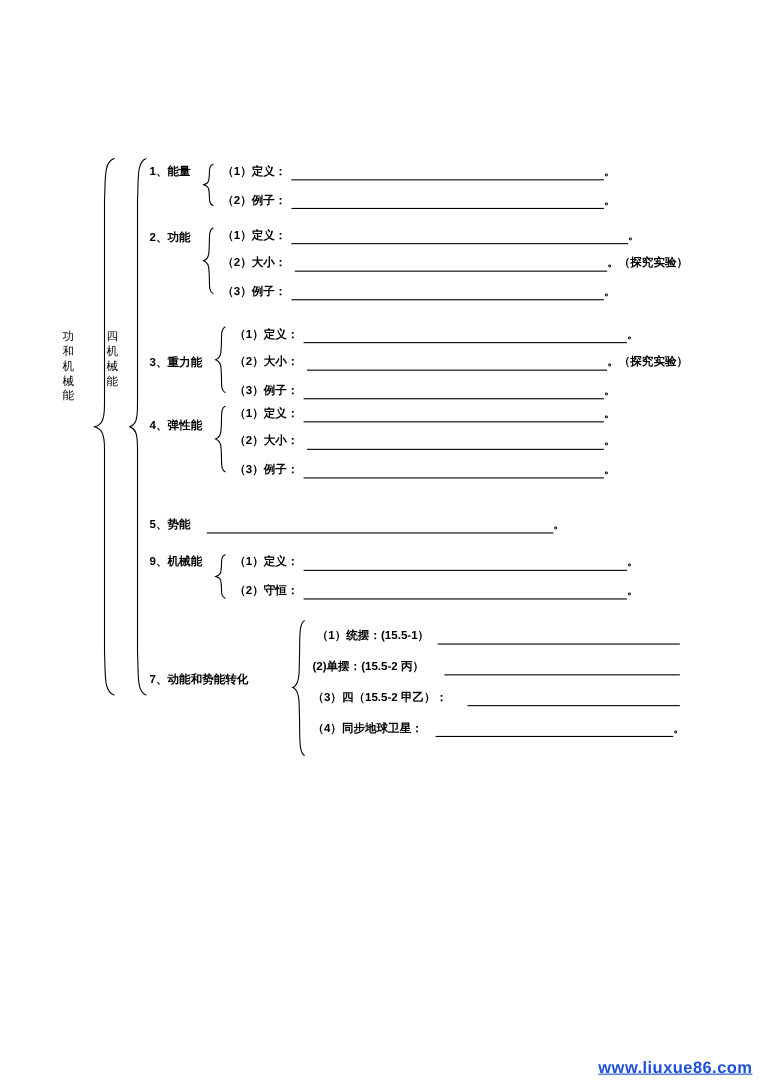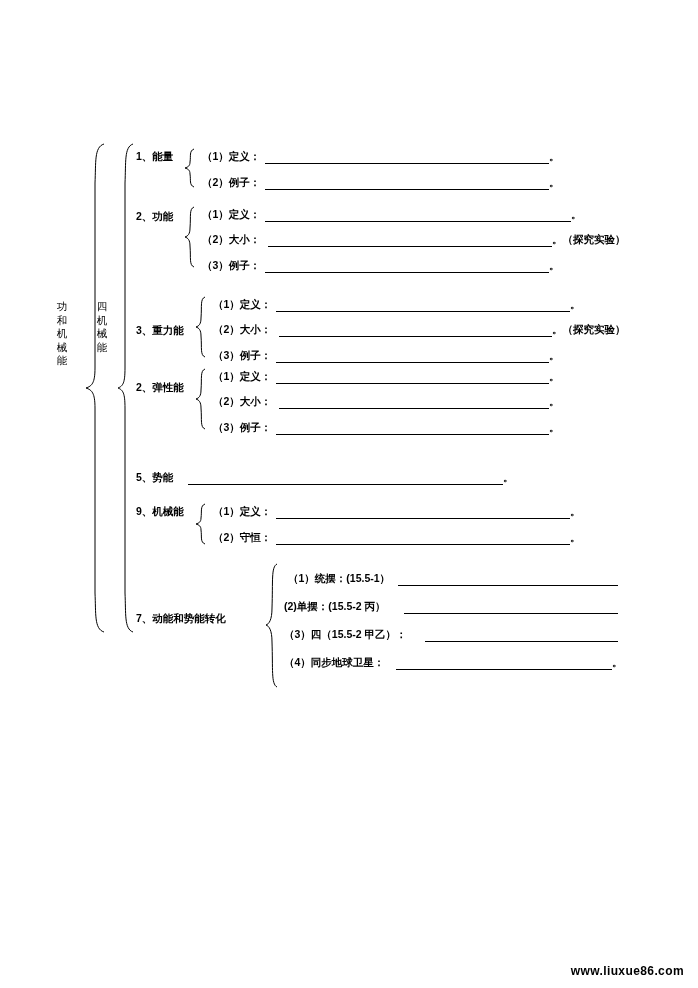--- a/index.html
+++ b/index.html
@@ -68,25 +68,26 @@
     font-family: "Liberation Sans", sans-serif;
   }
   .wm-main {
     font-size: 21px;
     font-weight: bold;
     color: #1b1b1b;
     letter-spacing: 1px;
     line-height: 25px;
   }
   .wm-sub {
-    font-size: 12px;
+    font-size: 15px;
     font-weight: bold;
-    color: #000000;
+    color: #1d4ed8;
     line-height: 18px;
     letter-spacing: 0.4px;
+    text-decoration: underline;
   }
 </style>
 </head>
 <body>
 
 <div class="page">
 
   <div class="t vert" style="left:52px; top:300px; width:20px;">功
 和
 机
@@ -153,21 +154,21 @@
   <div class="t lbl" style="left:570px; top:297px;">。</div>
 
   <div class="t lbl" style="left:213px; top:322px;">（2）大小：</div>
   <div class="rule" style="left:279px; top:336px; width:273px;"></div>
   <div class="t lbl" style="left:552px; top:322px;">。（探究实验）</div>
 
   <div class="t lbl" style="left:213px; top:348px;">（3）例子：</div>
   <div class="rule" style="left:276px; top:362px; width:273px;"></div>
   <div class="t lbl" style="left:549px; top:348px;">。</div>
 
-  <div class="t lbl" style="left:136px; top:380px;">2、弹性能</div>
+  <div class="t lbl" style="left:136px; top:380px;">4、弹性能</div>
   <div class="brace" style="left:195px; top:368px;">
     <svg width="12" height="62" viewBox="0 0 12 62">
       <path d="M10,1 C5,3 7,10 6,22 C6,28 4,30 1,31 C4,32 6,34 6,40 C7,52 5,59 10,61"></path>
     </svg>
   </div>
   <div class="t lbl" style="left:213px; top:369px;">（1）定义：</div>
   <div class="rule" style="left:276px; top:383px; width:273px;"></div>
   <div class="t lbl" style="left:549px; top:369px;">。</div>
 
   <div class="t lbl" style="left:213px; top:394px;">（2）大小：</div>

